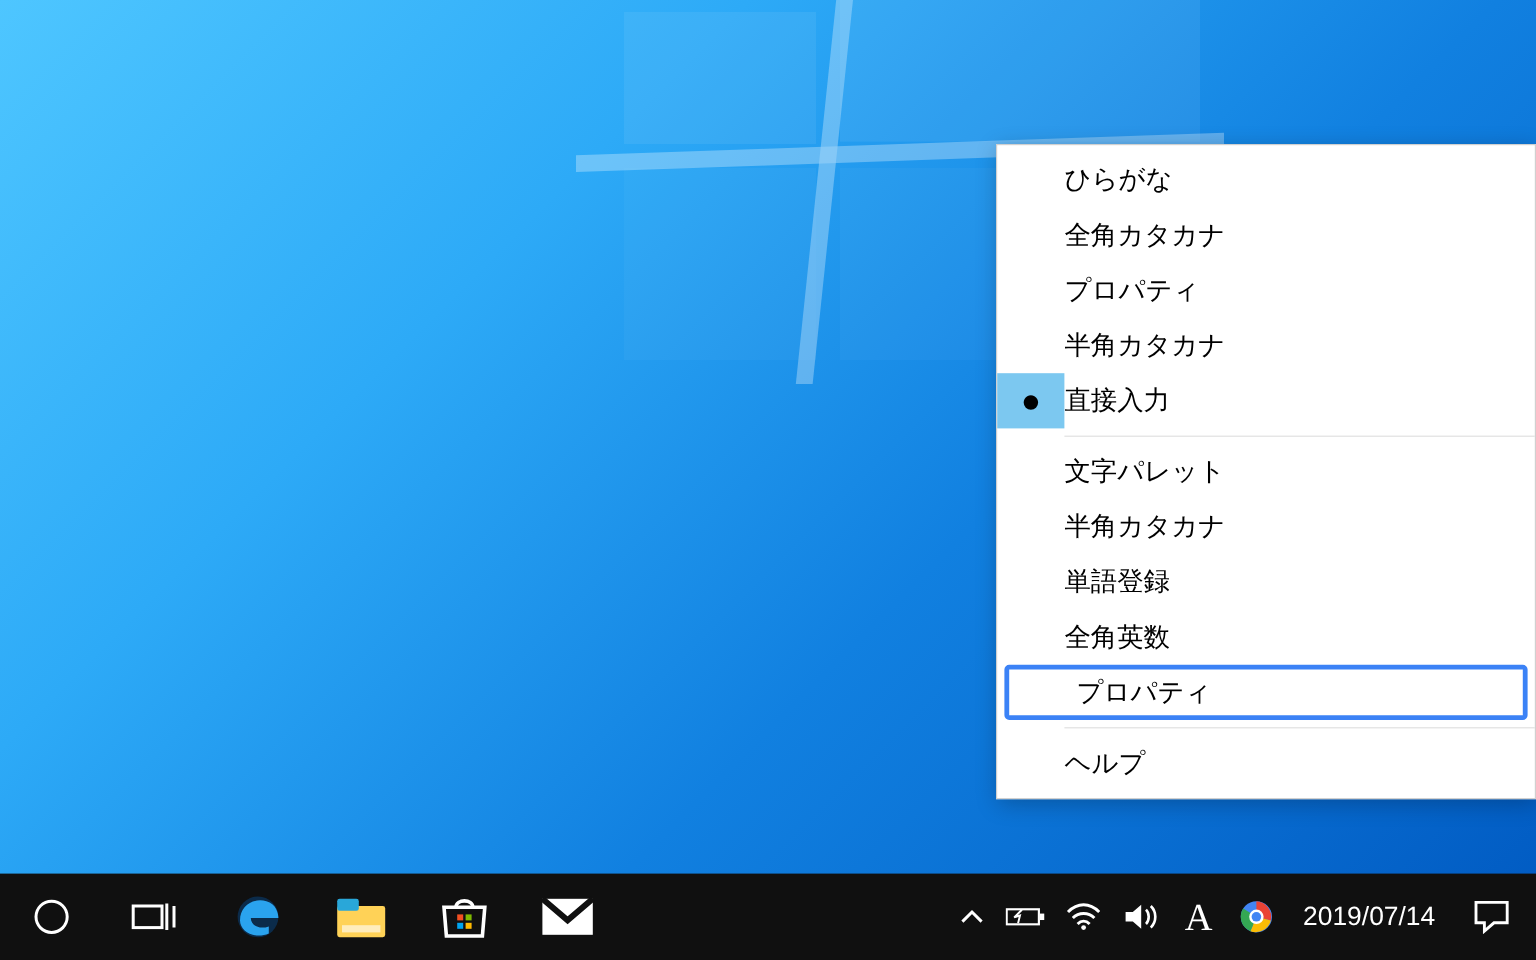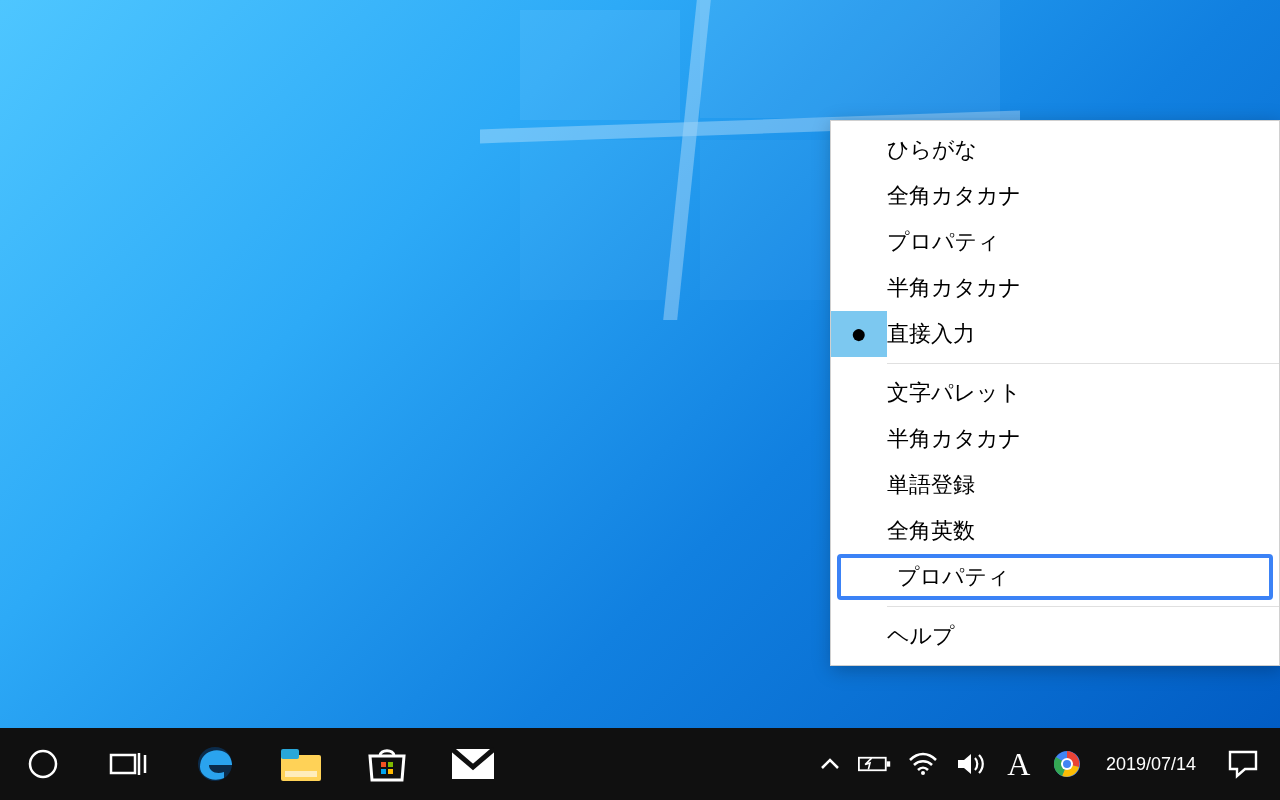--- a/index.html
+++ b/index.html
@@ -48,21 +48,21 @@
     position: absolute; left: 0; right: 0; bottom: 0; height: 72px;
     background: #101010; display: flex; align-items: center; color: #fff;
   }
   .task-left { display: flex; align-items: center; height: 100%; }
   .task-btn { width: 86px; height: 100%; display: flex; align-items: center; justify-content: center; }
   .task-btn svg { display: block; }
   .spacer { flex: 1; }
   .tray { display: flex; align-items: center; height: 100%; gap: 6px; padding: 0 8px; }
   .tray-icon { width: 42px; height: 100%; display: flex; align-items: center; justify-content: center; font-size: 22px; color: #fff; }
   .tray-icon.narrow { width: 36px; }
-  .clock { display: flex; flex-direction: column; align-items: center; justify-content: center; padding: 0 12px; font-size: 18px; line-height: 1.15; }
+  .clock { display: flex; flex-direction: column; align-items: center; justify-content: center; padding: 0 12px; font-size: 22px; line-height: 1.15; }
   .action-center { width: 58px; height: 100%; display: flex; align-items: center; justify-content: center; }
   .folder-body{ fill:#ffd257; }
   .folder-tab{ fill:#29a7d9; }
 </style>
 </head>
 <body>
 
 <div class="desktop">
   <div class="win-logo">
     <div class="pane blockA"></div>

